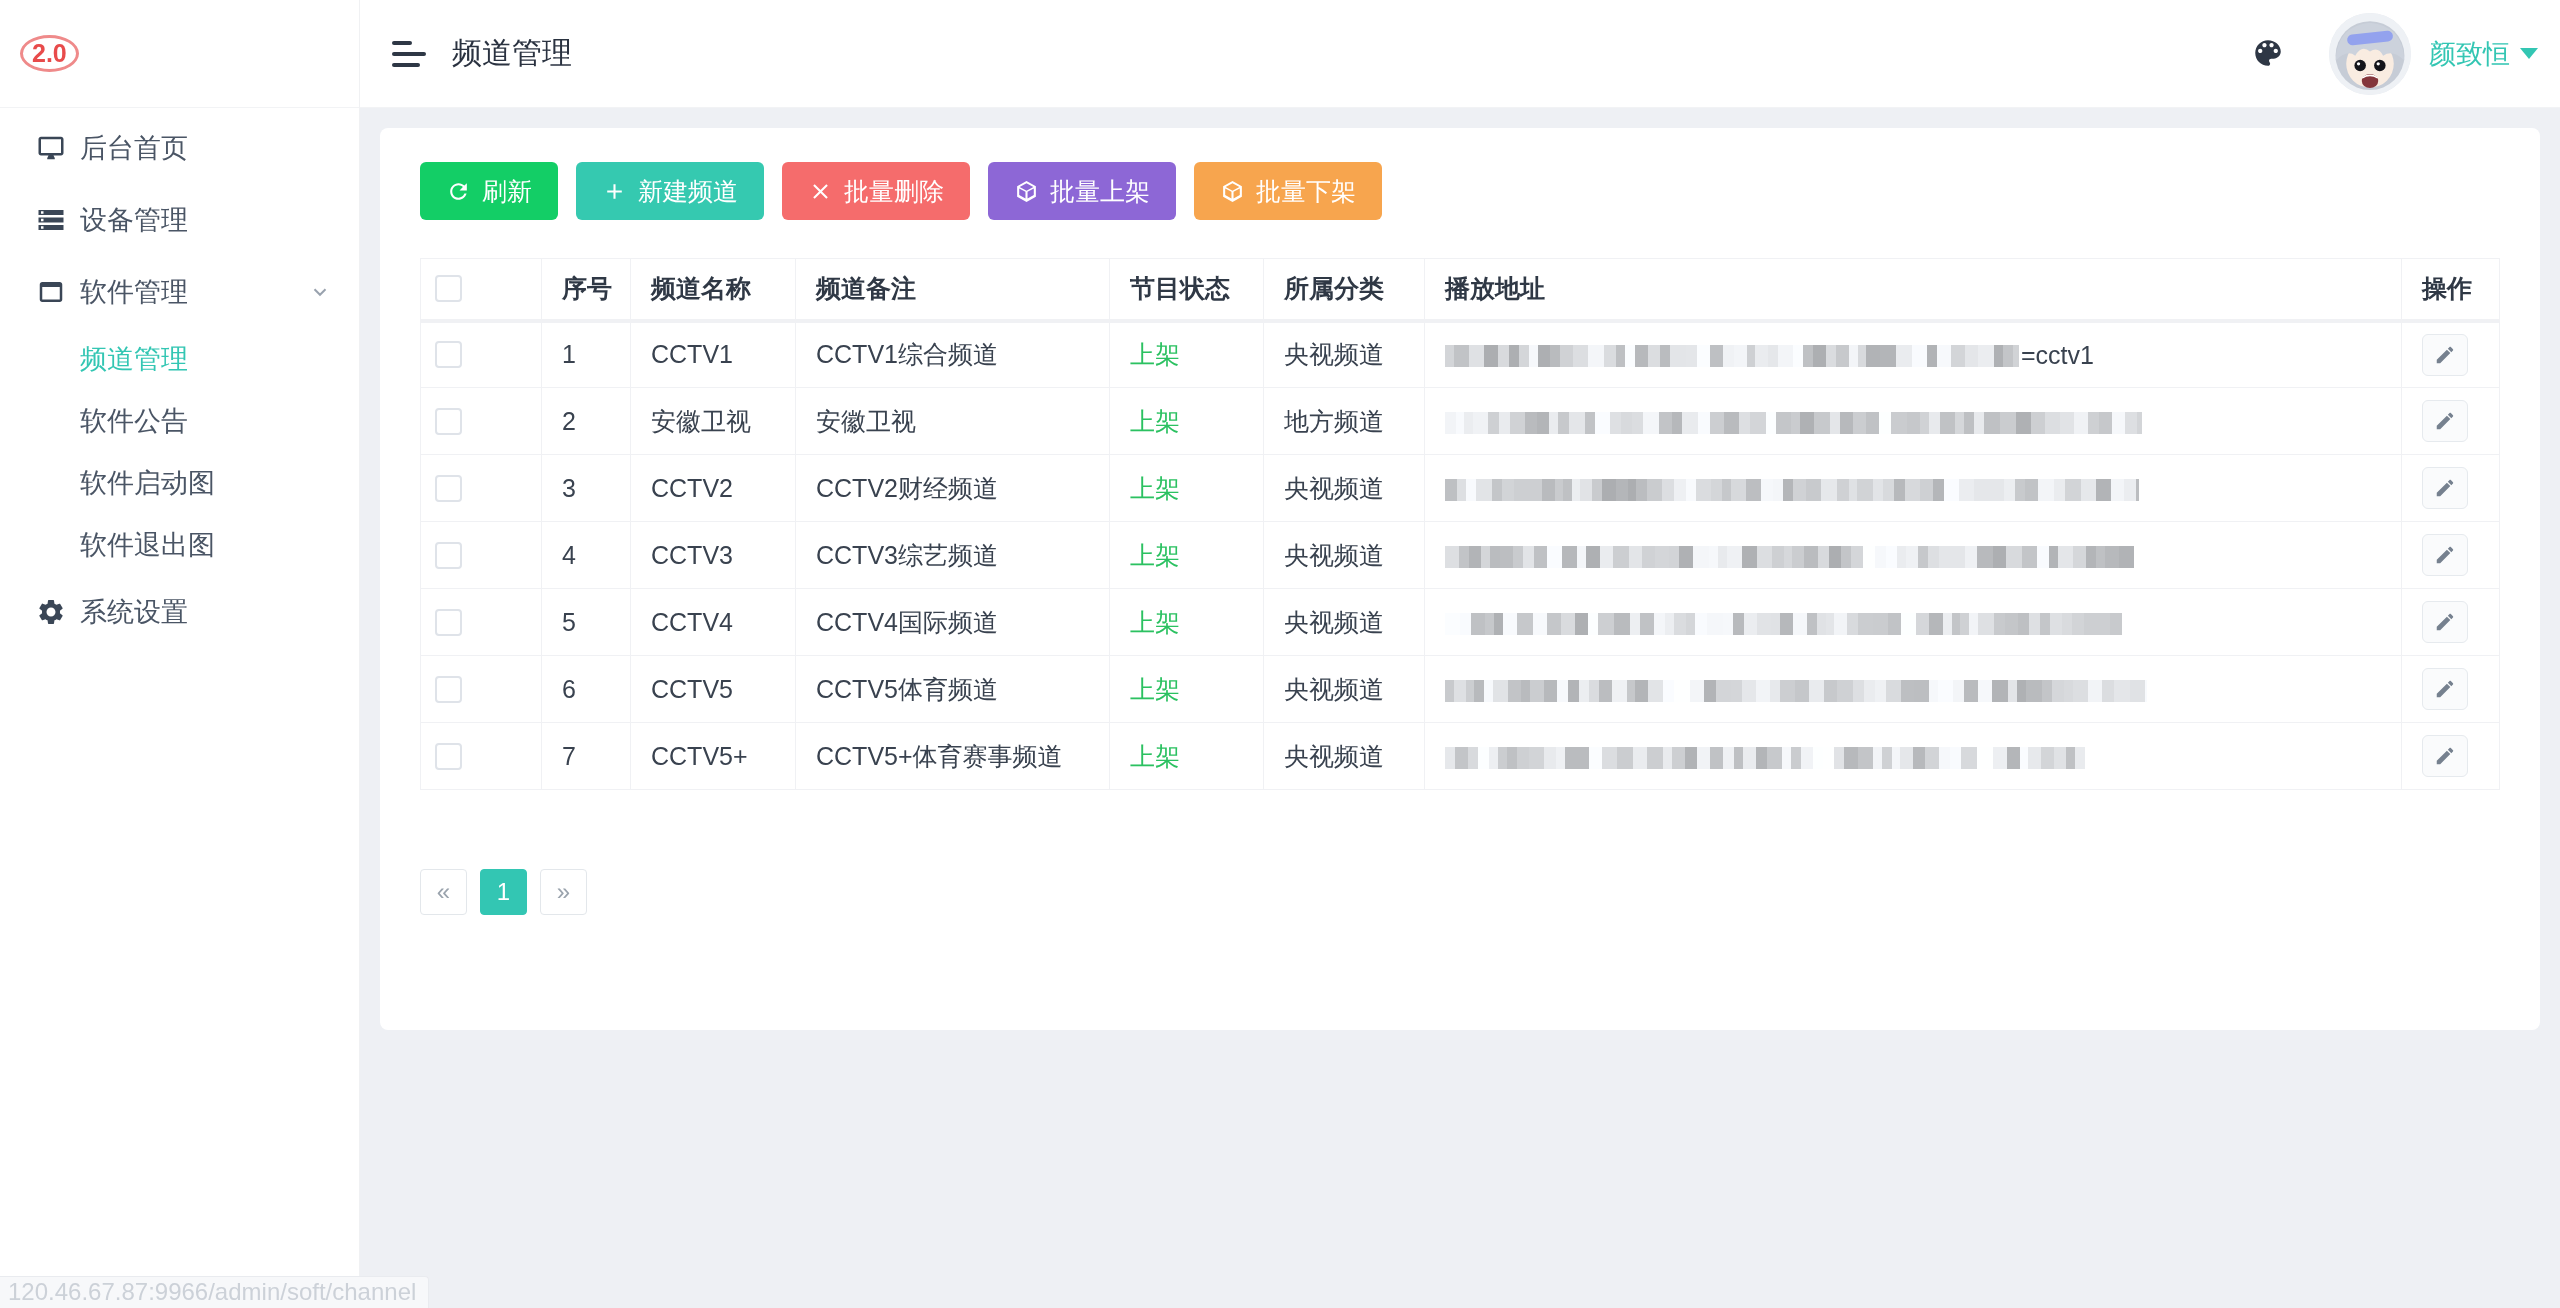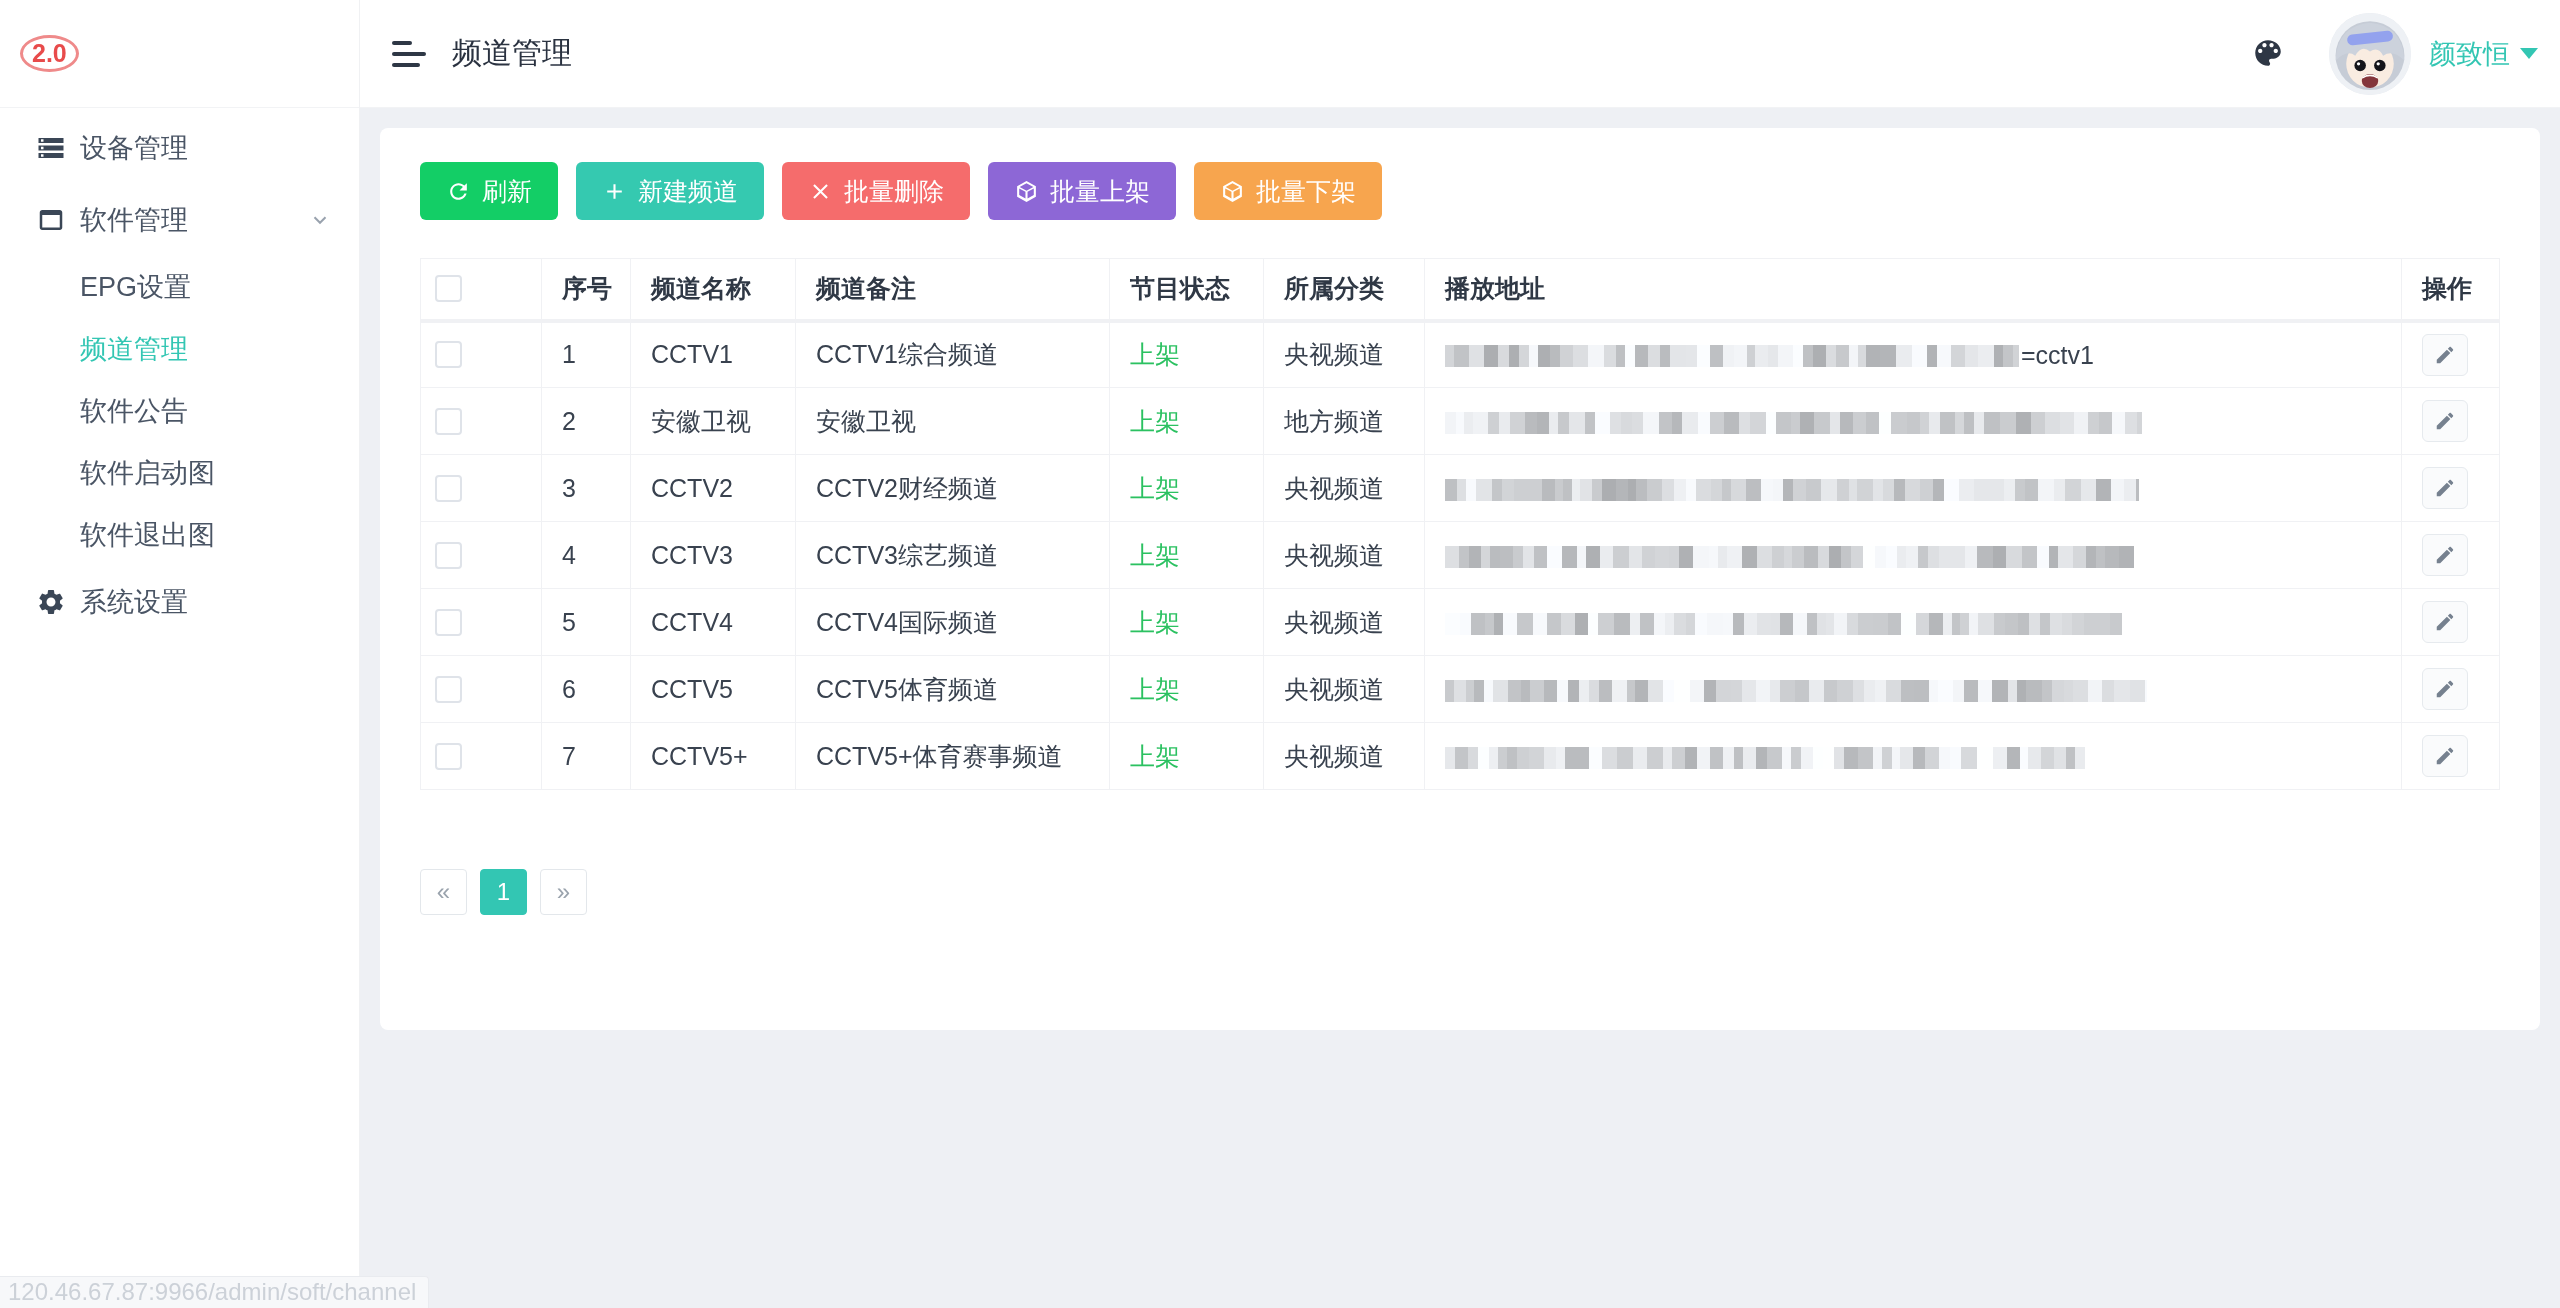--- a/index.html
+++ b/index.html
@@ -75,20 +75,28 @@
 <body>
 
 <div class="app">
 
   <aside class="sidebar">
     <div class="logo">
       <span class="logo-badge">2.0</span>
     </div>
 
     <nav class="menu">
+      <div class="menu-item">
+        <span class="mi-icon">
+          <svg viewBox="0 0 24 24">
+              <path d="M20 3H4c-1.1 0-2 .9-2 2v11c0 1.1.9 2 2 2h6l-1 2v1h6v-1l-1-2h6c1.1 0 2-.9 2-2V5c0-1.1-.9-2-2-2zm0 13H4V5h16v11z"></path>
+            </svg>
+        </span>
+        <span>后台首页</span>
+      </div>
 
       <div class="menu-item">
         <span class="mi-icon">
           <svg viewBox="0 0 24 24">
               <path d="M2 20h20v-4H2v4zm2-3h2v2H4v-2zM2 4v4h20V4H2zm4 3H4V5h2v2zm-4 7h20v-4H2v4zm2-3h2v2H4v-2z"></path>
             </svg>
         </span>
         <span>设备管理</span>
       </div>
 
@@ -99,21 +107,20 @@
             </svg>
         </span>
         <span>软件管理</span>
         <span class="chevron">
           <svg viewBox="0 0 24 24">
               <polyline points="6,9 12,15 18,9"></polyline>
             </svg>
         </span>
       </div>
 
-      <div class="submenu-item">EPG设置</div>
       <div class="submenu-item active">频道管理</div>
       <div class="submenu-item">软件公告</div>
       <div class="submenu-item">软件启动图</div>
       <div class="submenu-item">软件退出图</div>
 
       <div class="menu-item">
         <span class="mi-icon">
           <svg viewBox="0 0 24 24">
               <path d="M19.14 12.94c.04-.3.06-.61.06-.94 0-.32-.02-.64-.07-.94l2.03-1.58c.18-.14.23-.41.12-.61l-1.92-3.32c-.12-.22-.37-.29-.59-.22l-2.39.96c-.5-.38-1.03-.7-1.62-.94l-.36-2.54c-.04-.24-.24-.41-.48-.41h-3.84c-.24 0-.43.17-.47.41l-.36 2.54c-.59.24-1.13.57-1.62.94l-2.39-.96c-.22-.08-.47 0-.59.22L2.74 8.87c-.12.21-.08.47.12.61l2.03 1.58c-.05.3-.09.63-.09.94s.02.64.07.94l-2.03 1.58c-.18.14-.23.41-.12.61l1.92 3.32c.12.22.37.29.59.22l2.39-.96c.5.38 1.03.7 1.62.94l.36 2.54c.05.24.24.41.48.41h3.84c.24 0 .44-.17.47-.41l.36-2.54c.59-.24 1.13-.56 1.62-.94l2.39.96c.22.08.47 0 .59-.22l1.92-3.32c.12-.22.07-.47-.12-.61l-2.01-1.58zM12 15.6c-1.98 0-3.6-1.62-3.6-3.6s1.62-3.6 3.6-3.6 3.6 1.62 3.6 3.6-1.62 3.6-3.6 3.6z"></path>
             </svg>

